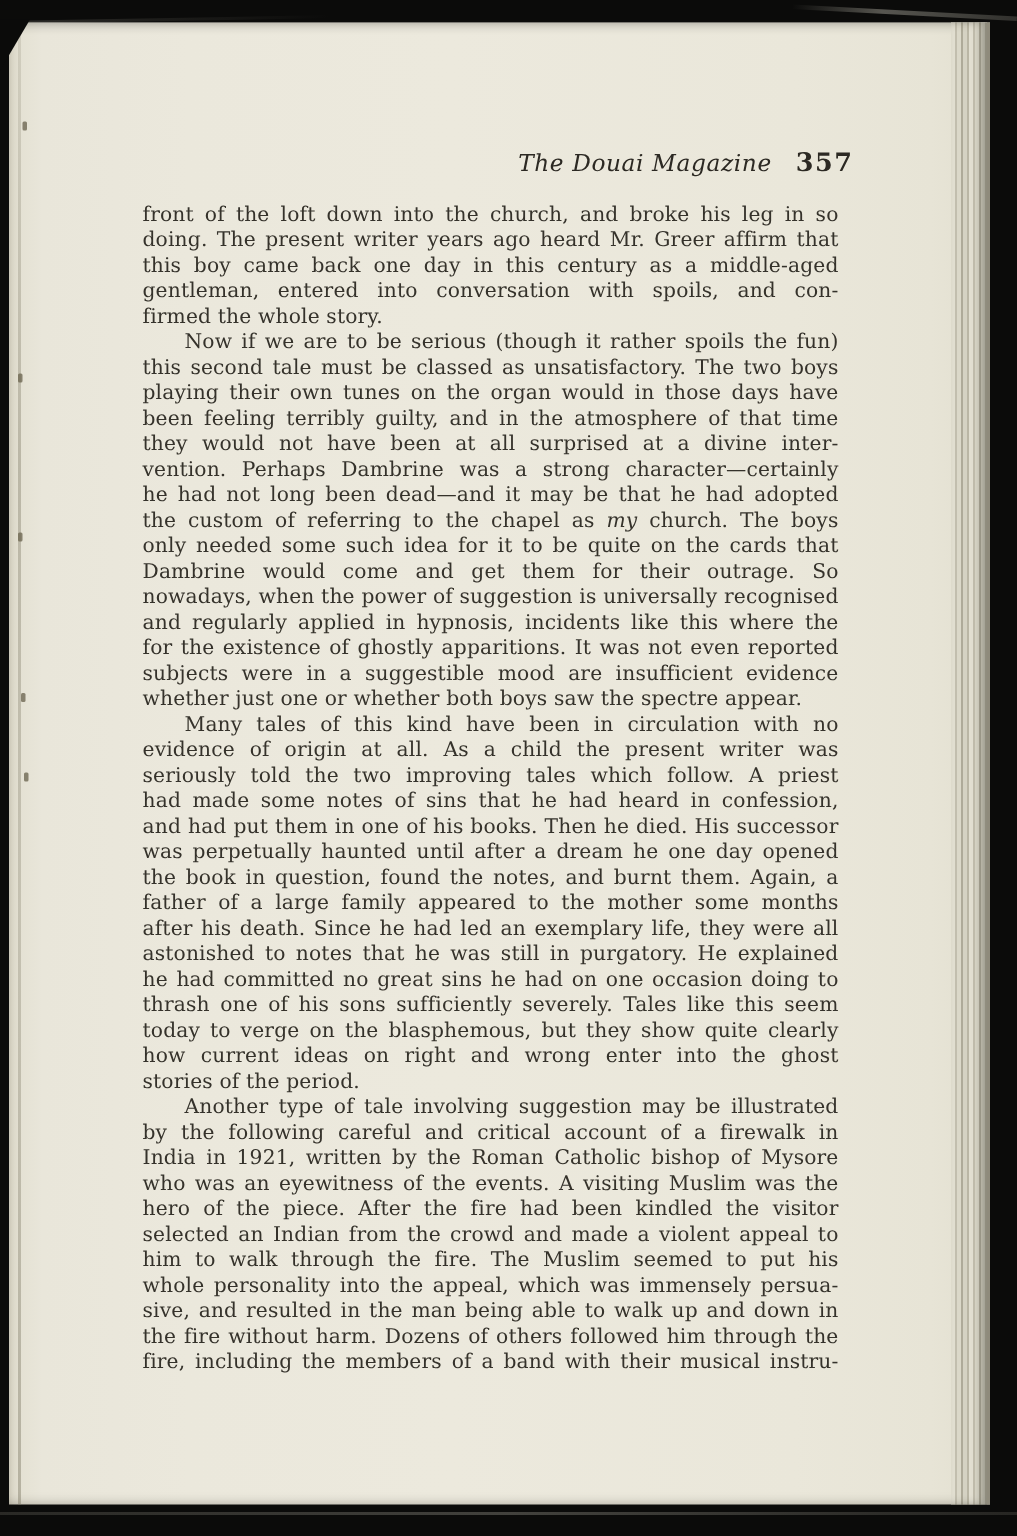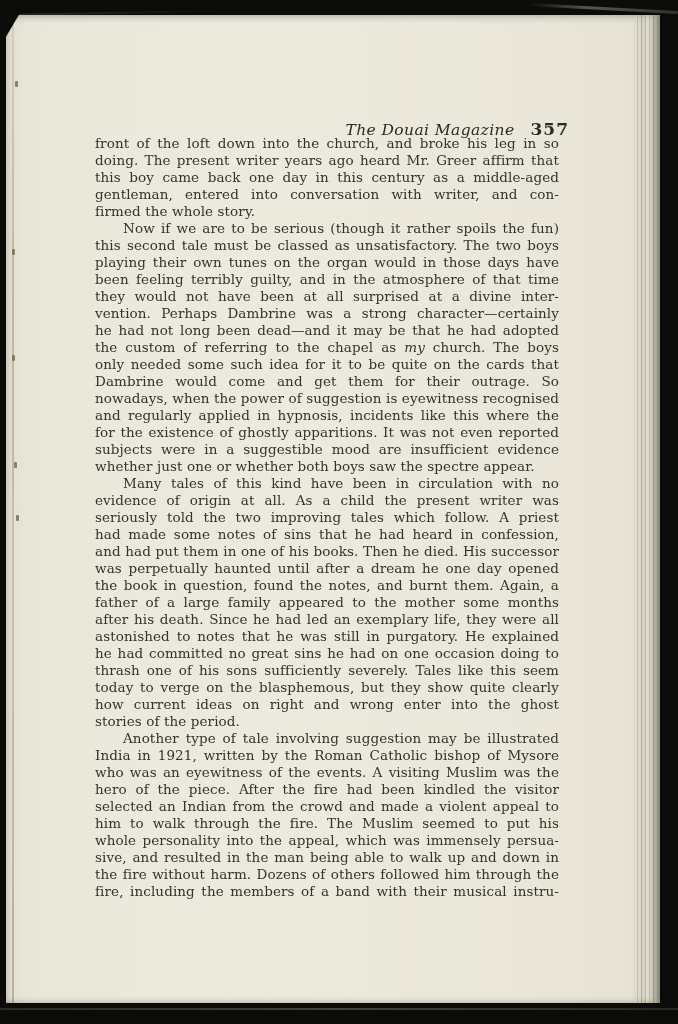--- a/index.html
+++ b/index.html
@@ -62,21 +62,20 @@
   }
   .corner-wedge{
     position:absolute;left:0;top:13px;width:0;height:0;
     border-top:34px solid var(--bg);
     border-right:20px solid transparent;
   }
   .running-header{
     position:absolute;left:89px;top:84px;width:474px;
     text-align:right;color:var(--header-ink);
     white-space:nowrap;
-    margin-top:20px;
   }
   .hdr-title{
     font-style:italic;font-size:15.5px;letter-spacing:.4px;
   }
   .hdr-num{
     font-size:17px;font-weight:600;margin-left:16px;letter-spacing:1px;
   }
   .body-text{
     position:absolute;left:89px;top:120px;width:464px;
     font-size:13.5px;line-height:17px;color:var(--ink);
@@ -111,35 +110,35 @@
 
     <div class="running-header">
       <span class="hdr-title">The Douai Magazine</span><span class="hdr-num">357</span>
     </div>
 
     <div class="body-text">
         <div class="para">
           <div class="line">front of the loft down into the church, and broke his leg in so</div>
           <div class="line">doing.  The present writer years ago heard Mr. Greer affirm that</div>
           <div class="line">this boy came back one day in this century as a middle-aged</div>
-          <div class="line">gentleman, entered into conversation with writer, and con-</div>
+          <div class="line">gentleman, entered into conversation with spoils, and con-</div>
           <div class="line lastline">firmed the whole story.</div>
         </div>
         <div class="para">
           <div class="line firstline">Now if we are to be serious (though it rather spoils the fun)</div>
           <div class="line">this second tale must be classed as unsatisfactory.  The two boys</div>
           <div class="line">playing their own tunes on the organ would in those days have</div>
           <div class="line">been feeling terribly guilty, and in the atmosphere of that time</div>
           <div class="line">they would not have been at all surprised at a divine inter-</div>
           <div class="line">vention.  Perhaps Dambrine was a strong character—certainly</div>
           <div class="line">he had not long been dead—and it may be that he had adopted</div>
           <div class="line">the custom of referring to the chapel as <i>my</i> church.  The boys</div>
           <div class="line">only needed some such idea for it to be quite on the cards that</div>
           <div class="line">Dambrine would come and get them for their outrage.  So</div>
-          <div class="line">nowadays, when the power of suggestion is eyewitness recognised</div>
+          <div class="line">nowadays, when the power of suggestion is universally recognised</div>
           <div class="line">and regularly applied in hypnosis, incidents like this where the</div>
           <div class="line">for the existence of ghostly apparitions.  It was not even reported</div>
           <div class="line">subjects were in a suggestible mood are insufficient evidence</div>
           <div class="line lastline">whether just one or whether both boys saw the spectre appear.</div>
         </div>
         <div class="para">
           <div class="line firstline">Many tales of this kind have been in circulation with no</div>
           <div class="line">evidence of origin at all.  As a child the present writer was</div>
           <div class="line">seriously told the two improving tales which follow.  A priest</div>
           <div class="line">had made some notes of sins that he had heard in confession,</div>
@@ -150,20 +149,21 @@
           <div class="line">after his death.  Since he had led an exemplary life, they were all</div>
           <div class="line">astonished to notes that he was still in purgatory.  He explained</div>
           <div class="line">he had committed no great sins he had on one occasion doing to</div>
           <div class="line">thrash one of his sons sufficiently severely.  Tales like this seem</div>
           <div class="line">today to verge on the blasphemous, but they show quite clearly</div>
           <div class="line">how current ideas on right and wrong enter into the ghost</div>
           <div class="line lastline">stories of the period.</div>
         </div>
         <div class="para">
           <div class="line firstline">Another type of tale involving suggestion may be illustrated</div>
+          <div class="line">by the following careful and critical account of a firewalk in</div>
           <div class="line">India in 1921, written by the Roman Catholic bishop of Mysore</div>
           <div class="line">who was an eyewitness of the events.  A visiting Muslim was the</div>
           <div class="line">hero of the piece.  After the fire had been kindled the visitor</div>
           <div class="line">selected an Indian from the crowd and made a violent appeal to</div>
           <div class="line">him to walk through the fire.  The Muslim seemed to put his</div>
           <div class="line">whole personality into the appeal, which was immensely persua-</div>
           <div class="line">sive, and resulted in the man being able to walk up and down in</div>
           <div class="line">the fire without harm.  Dozens of others followed him through the</div>
           <div class="line">fire, including the members of a band with their musical instru-</div>
         </div>

